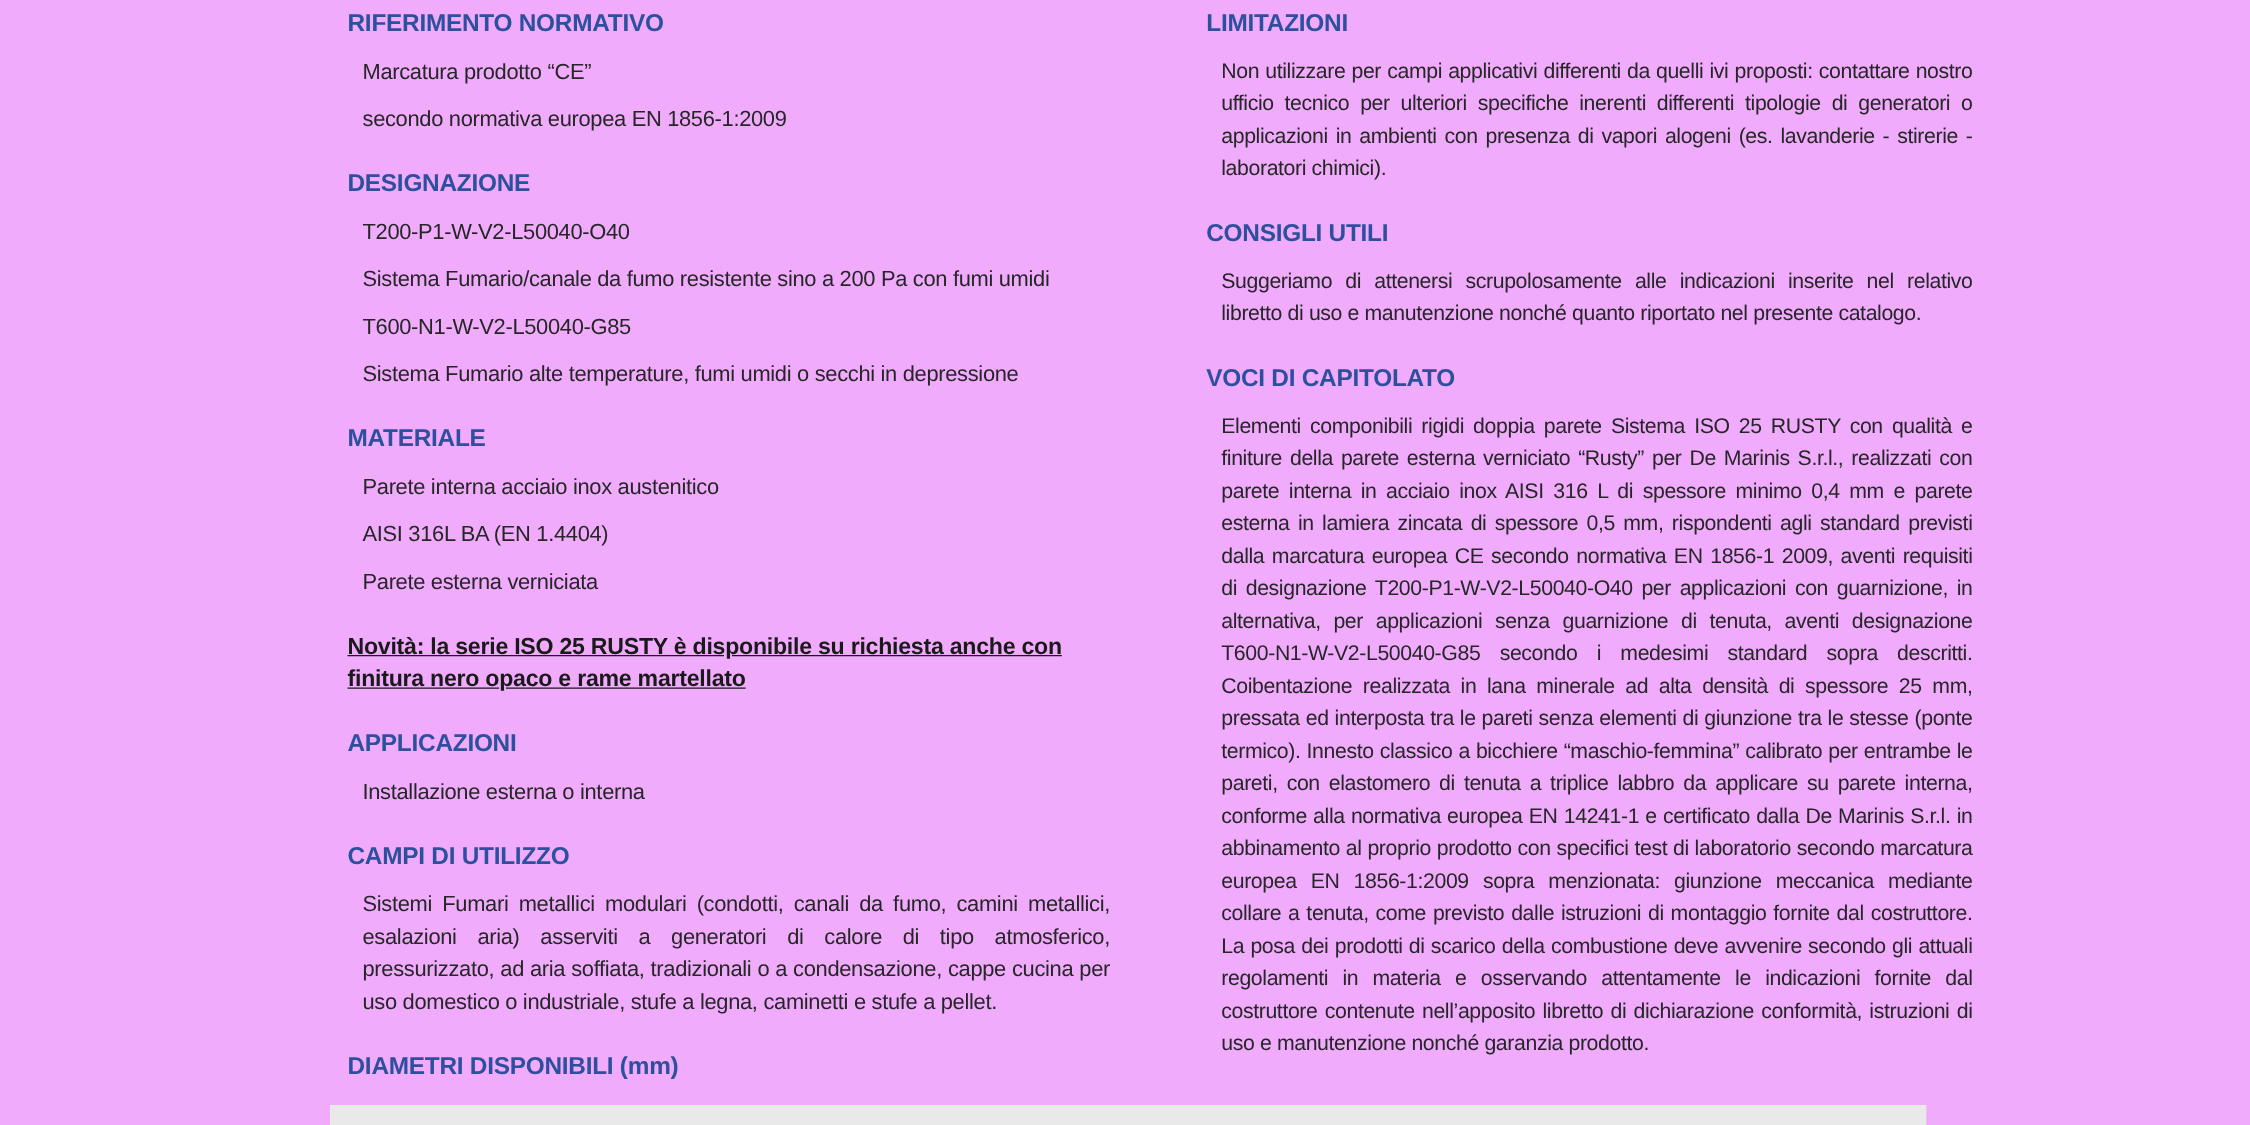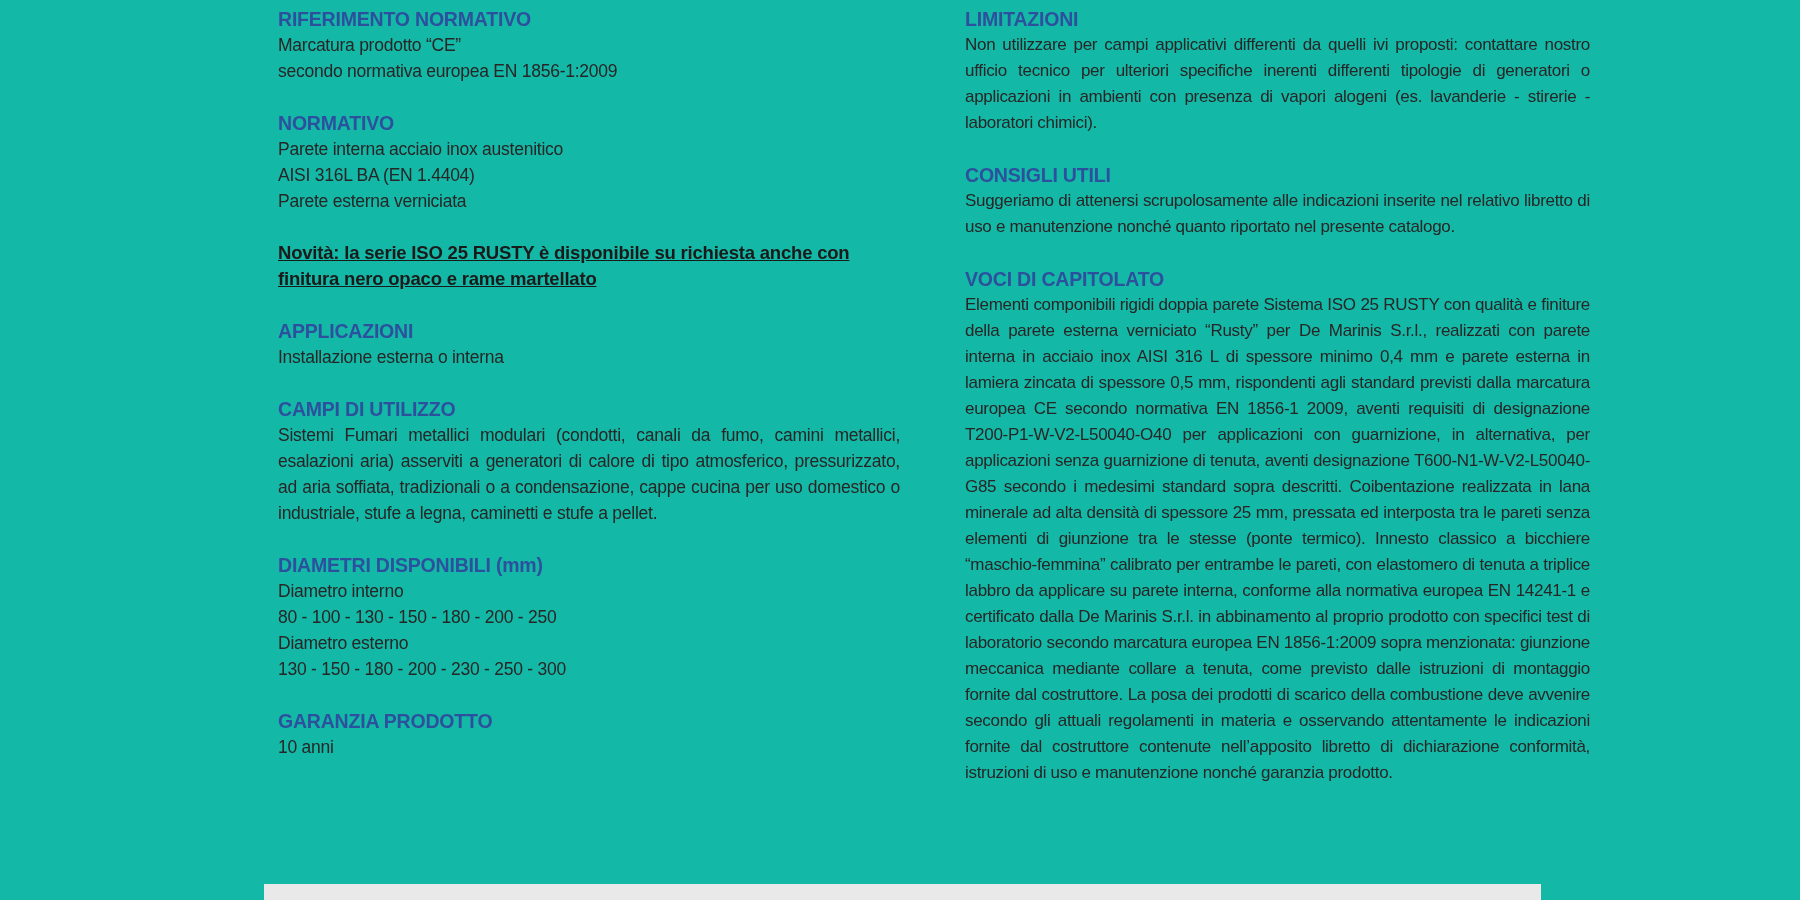--- a/index.html
+++ b/index.html
@@ -1,28 +1,28 @@
 <!DOCTYPE html>
 <html style="--heading-color: #2d509e; --body-color: #262626; --strip-color: #e9e9e9;"><head>
 <meta charset="utf-8">
 <style>
   html,body{margin:0;padding:0;background:#ffffff;}
   .page{
-    position:relative;width:1800px;height:900px;background:#14b8a6;overflow:hidden;
+    position:relative;width:1800px;height:900px;background:#f0abfc;overflow:hidden;
     font-family:"Liberation Sans","DejaVu Sans",sans-serif;color:var(--body-color,#262626);
   }
   .col{position:absolute;top:6px;}
   .col-left{left:278px;width:622px;}
   .col-right{left:965px;width:625px;}
   section{margin:0 0 26px 0;}
   h3{
     margin:0;font-size:19.5px;line-height:26px;font-weight:bold;
     color:var(--heading-color,#2d509e);letter-spacing:-0.2px;
   }
-  p{margin:0;font-size:17.5px;line-height:26px;letter-spacing:-0.25px;}
+  p{margin:12px;font-size:17.5px;line-height:26px;letter-spacing:-0.25px;}
   p.para{text-align:justify;}
   .col-right p.para{font-size:17px;letter-spacing:-0.3px;}
   .note{
     font-weight:bold;font-size:18.5px;line-height:26px;letter-spacing:-0.2px;
     color:#1a1a1a;margin:0 0 26px 0;text-decoration:underline;
   }
   .footer-strip{
     position:absolute;left:264px;top:884px;width:1277px;height:16px;
     background:var(--strip-color,#e9e9e9);
   }
@@ -33,23 +33,30 @@
 <div class="page">
 
   <div class="col col-left">
 
     <section>
       <h3>RIFERIMENTO NORMATIVO</h3>
       <p>Marcatura prodotto “CE”</p>
       <p>secondo normativa europea EN 1856-1:2009</p>
     </section>
 
+    <section>
+      <h3>DESIGNAZIONE</h3>
+      <p>T200-P1-W-V2-L50040-O40</p>
+      <p>Sistema Fumario/canale da fumo resistente sino a 200 Pa con fumi umidi</p>
+      <p>T600-N1-W-V2-L50040-G85</p>
+      <p>Sistema Fumario alte temperature, fumi umidi o secchi in depressione</p>
+    </section>
 
     <section>
-      <h3>NORMATIVO</h3>
+      <h3>MATERIALE</h3>
       <p>Parete interna acciaio inox austenitico</p>
       <p>AISI 316L BA (EN 1.4404)</p>
       <p>Parete esterna verniciata</p>
     </section>
 
     <p class="note">Novità: la serie ISO 25 RUSTY è disponibile su richiesta anche con finitura nero opaco e rame martellato</p>
 
     <section>
       <h3>APPLICAZIONI</h3>
       <p>Installazione esterna o interna</p>

